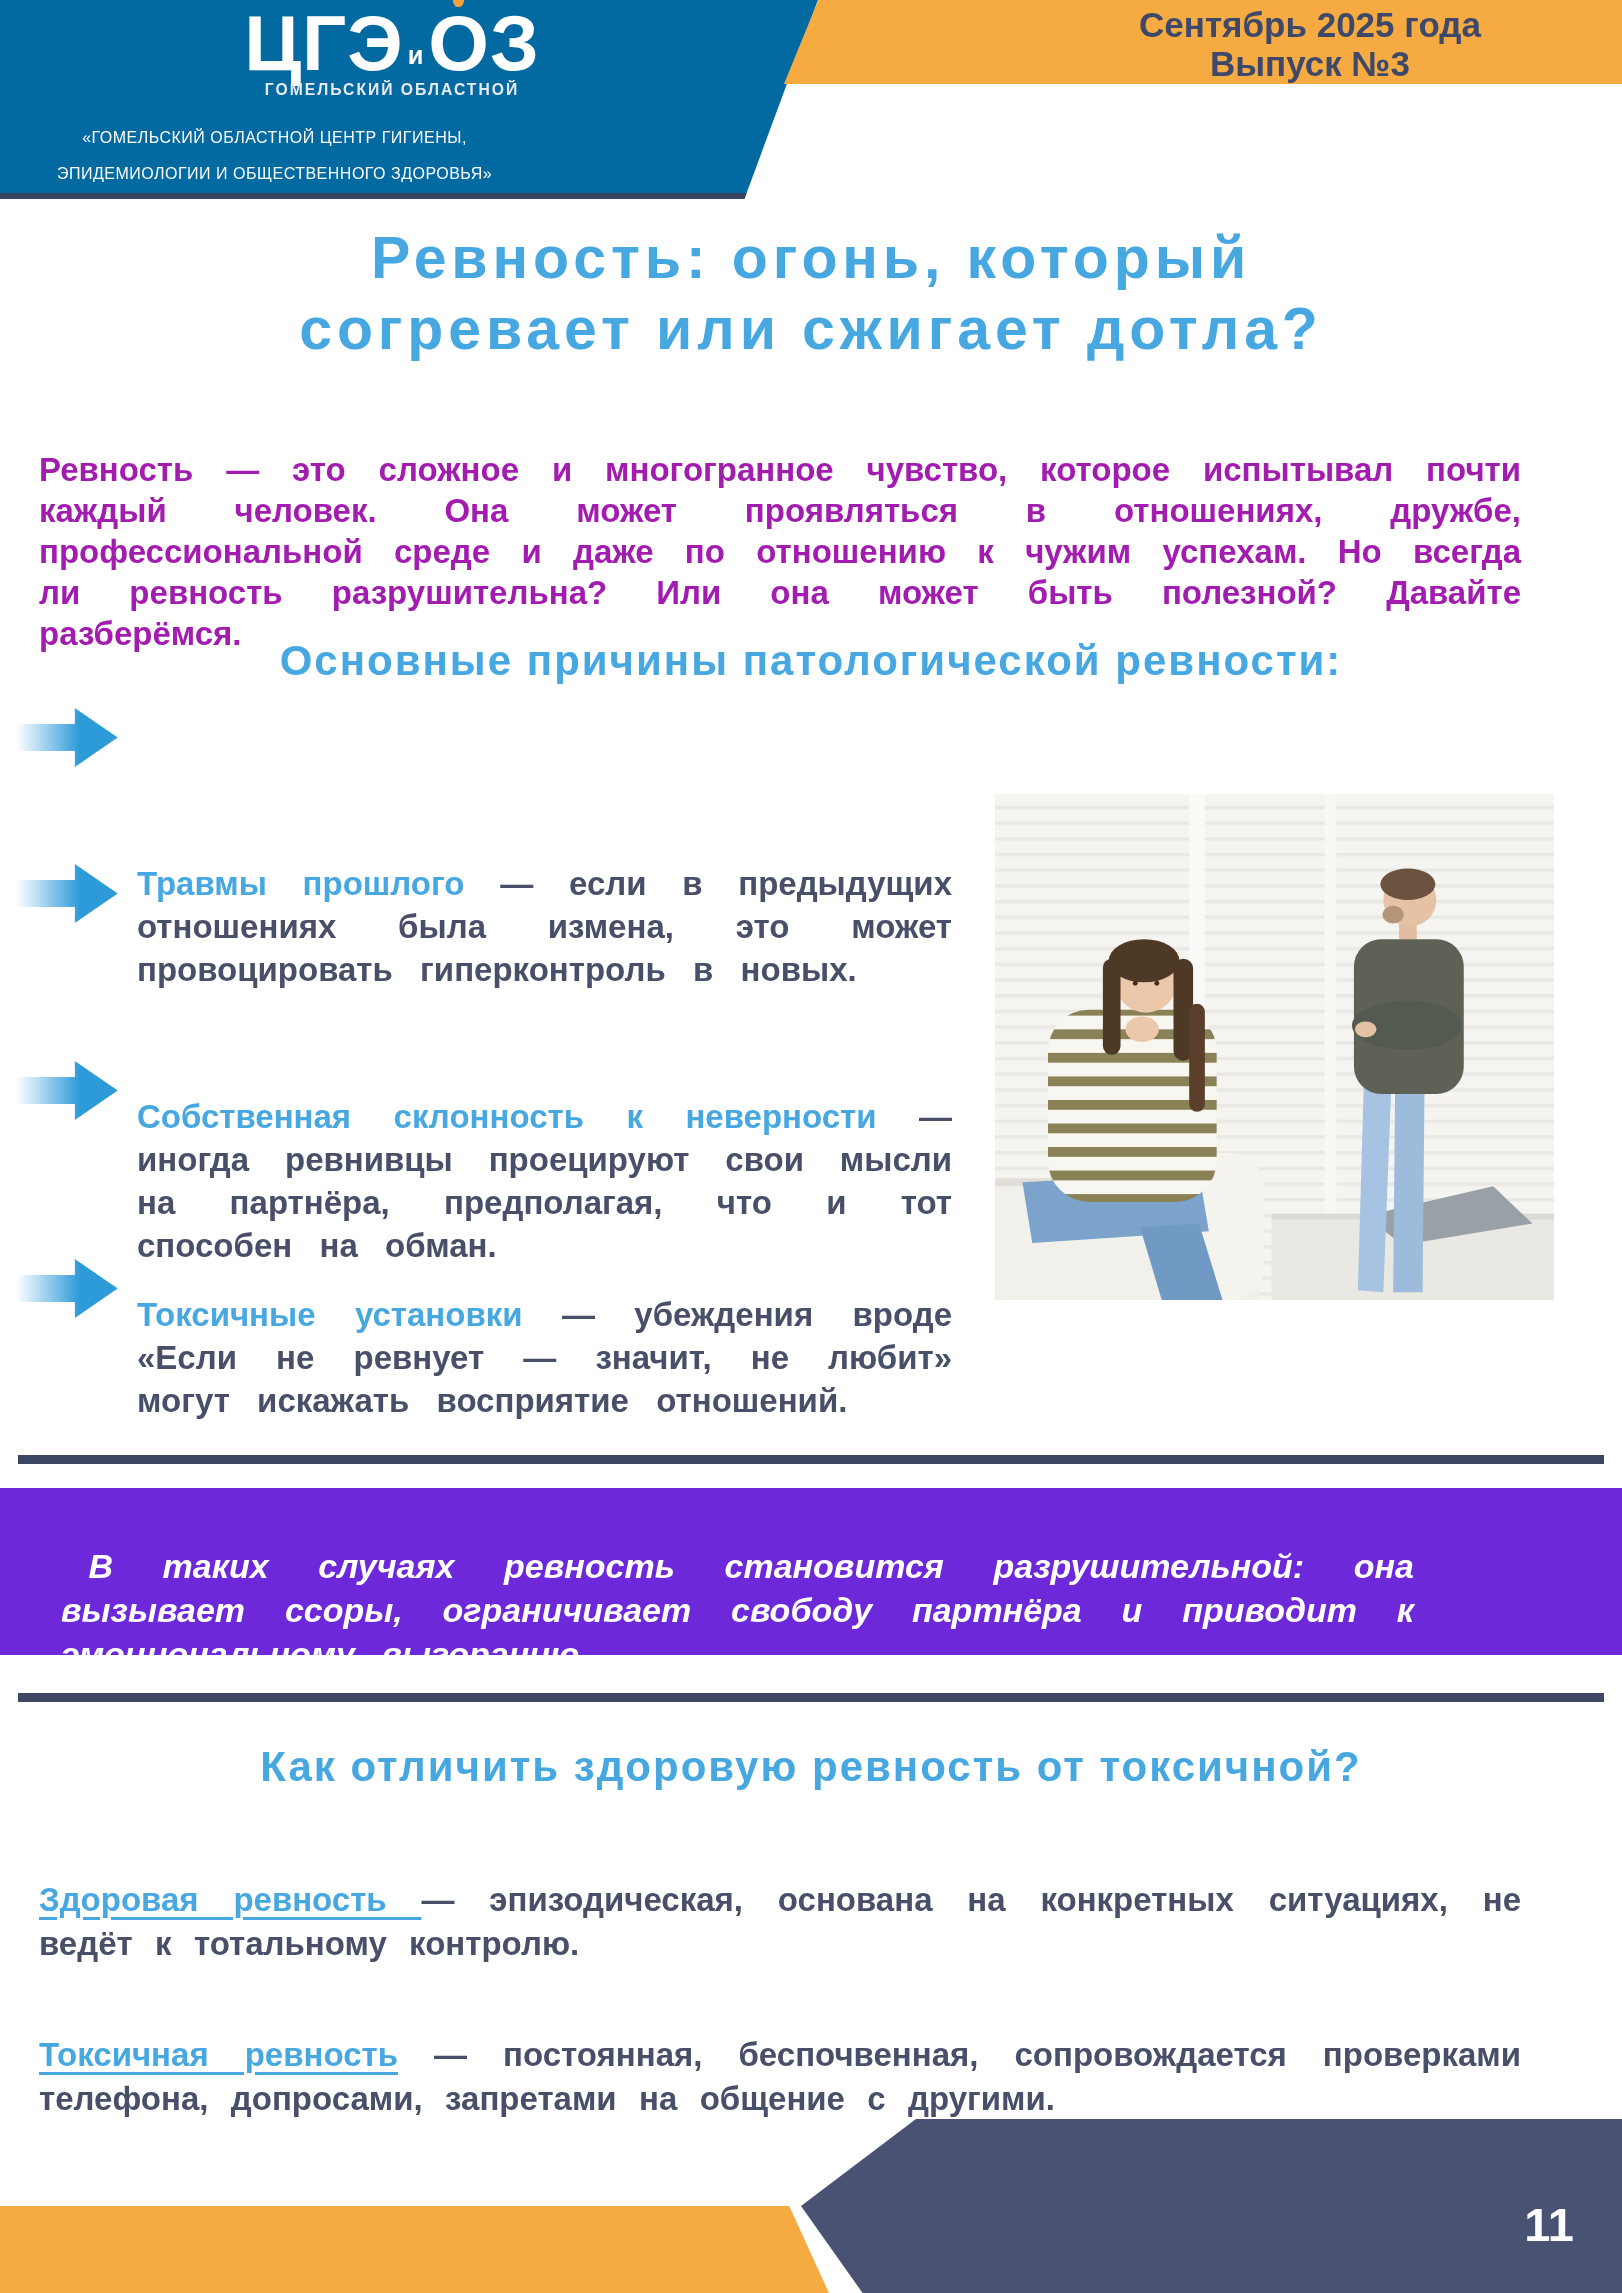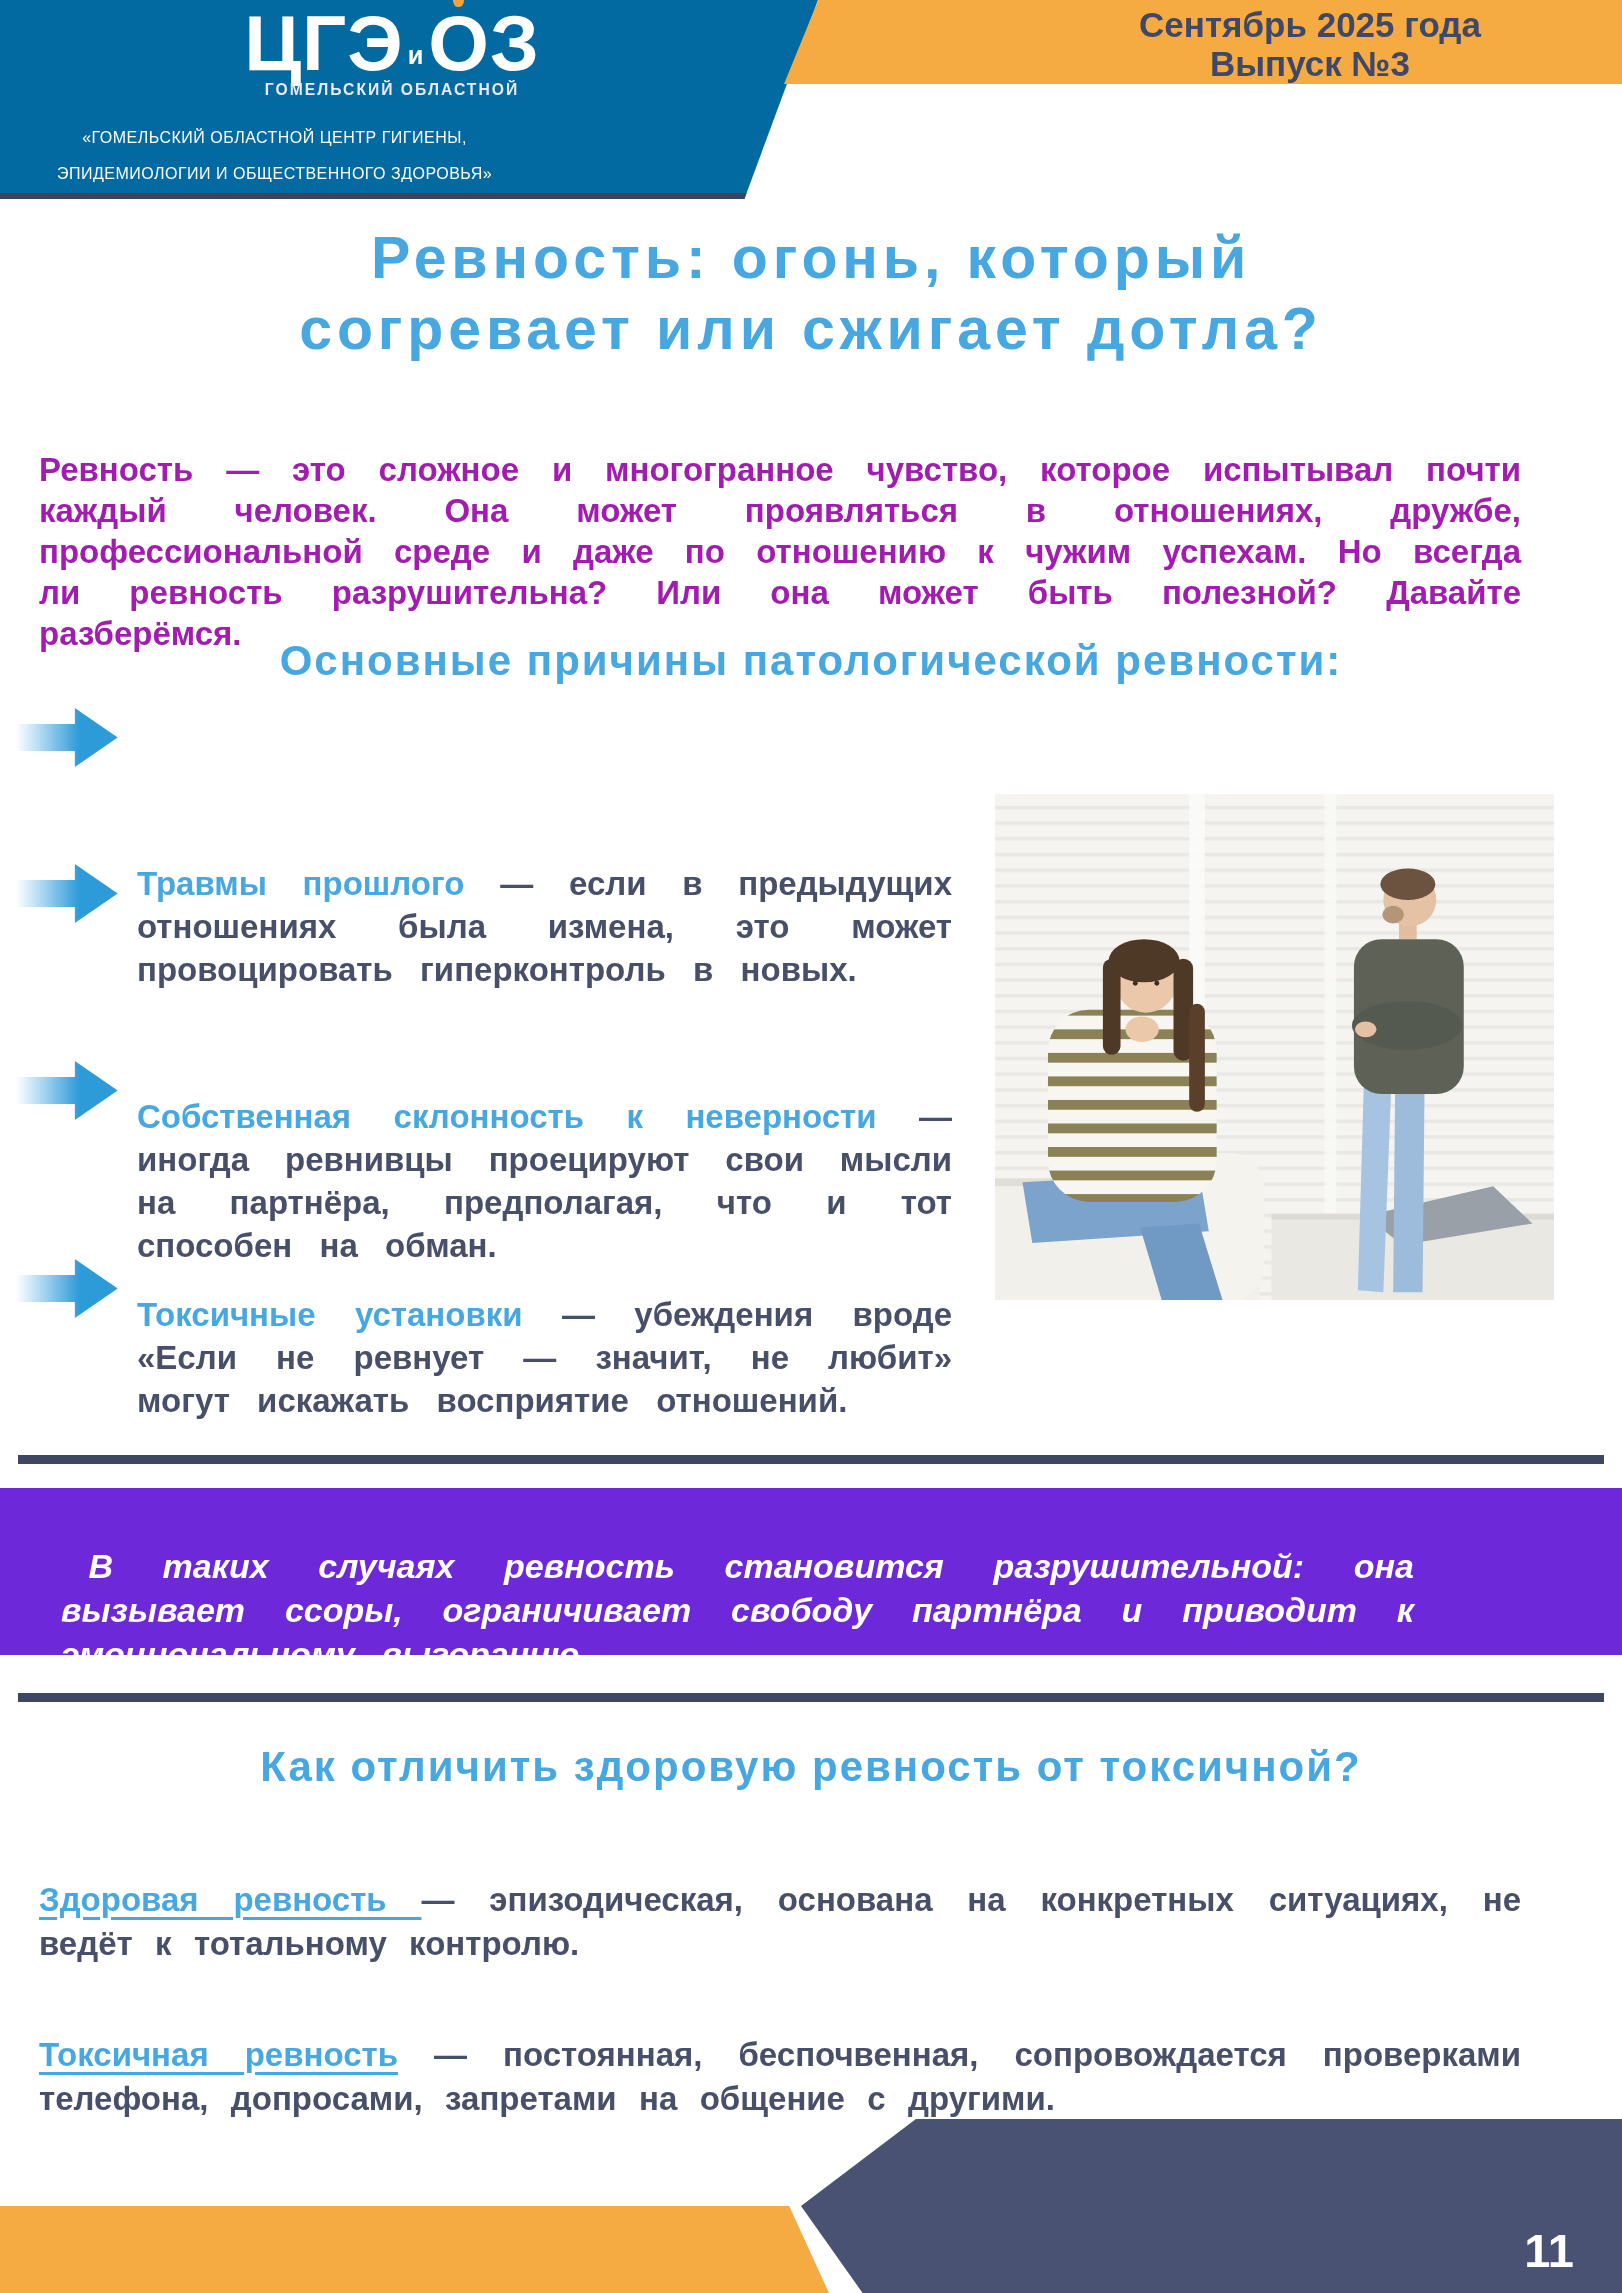--- a/index.html
+++ b/index.html
@@ -87,21 +87,21 @@
   .ftr-chevron{
     position:absolute;left:801px;top:2119px;width:821px;height:174px;background:#4a5274;
     clip-path:polygon(14% 0,100% 0,100% 100%,7.5% 100%,0 50%);
   }
   .ftr-orange{
     position:absolute;left:0;top:2206px;width:829px;height:87px;background:#f6ab42;
     clip-path:polygon(0 0,95.2% 0,100% 100%,0 100%);
   }
   .pagenum{
     position:absolute;left:1505px;top:2197px;width:88px;text-align:center;
-    font-size:47px;color:#ffffff;margin-top:26px;
+    font-size:47px;color:#ffffff;
   }
 </style>
 </head>
 <body>
 
 <div class="page">
 
   <div class="hdr-banner">
     <div class="logo">
       <div class="logo-row">

